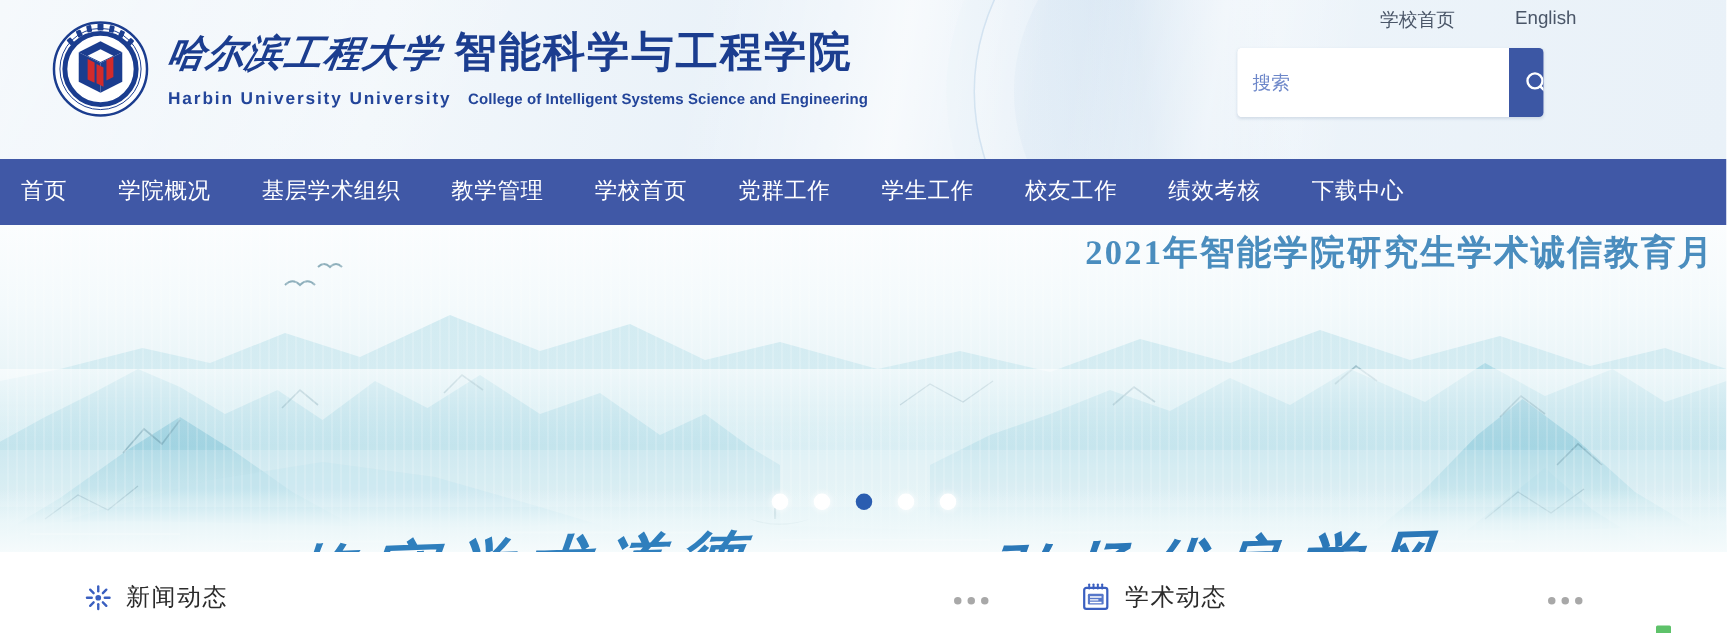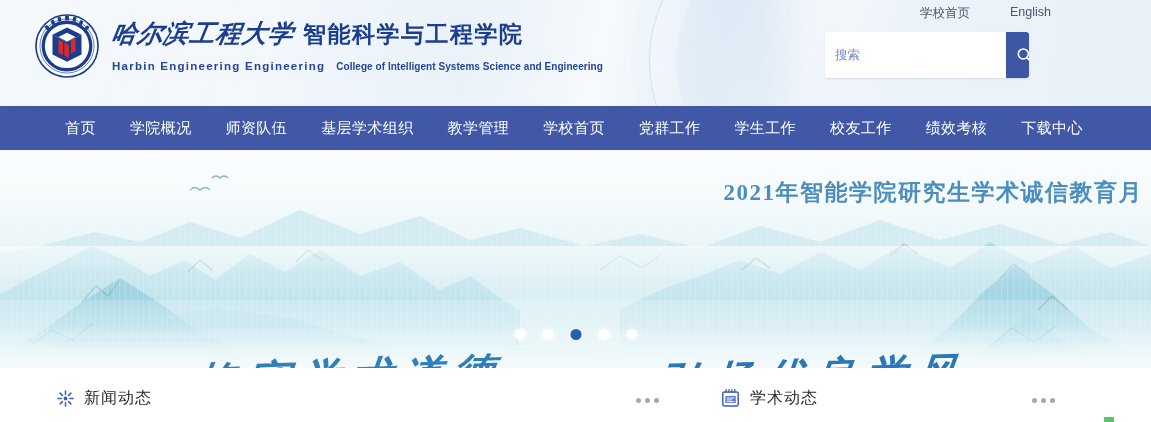--- a/index.html
+++ b/index.html
@@ -80,21 +80,21 @@
     font-size: 25px;
     font-weight: 700;
     font-style: italic;
     letter-spacing: 1px;
     color: #1b3d8f;
     transform: skewX(-9deg);
     white-space: nowrap;
     line-height: 1;
   }
   .wm-cn-college {
-    font-size: 23px;
+    font-size: 28px;
     font-weight: 700;
     letter-spacing: 1.5px;
     color: #1b3d8f;
     white-space: nowrap;
     line-height: 1;
   }
   .wm-en {
     display: flex;
     align-items: baseline;
     gap: 11px;
@@ -164,21 +164,20 @@
     padding: 0;
   }
 
   
   .nav {
     position: relative;
     height: 44px;
     background: #4058a6;
     display: flex;
     align-items: center;
-    justify-content: center;
     gap: 0;
     z-index: 3;
   }
   .nav-item {
     font-size: 15px;
     color: #ffffff;
     text-decoration: none;
     padding: 0 17px;
     line-height: 44px;
     white-space: nowrap;
@@ -220,21 +219,21 @@
     position: absolute;
     left: 0; right: 0; bottom: 0;
     height: 42px;
     background: linear-gradient(rgba(228,243,247,0) 0%, rgba(238,248,250,0.85) 55%, rgba(246,251,252,0.98) 100%);
     pointer-events: none;
   }
 
   .banner-title {
     position: absolute;
     right: 8px;
-    top: 27px;
+    top: 3px;
     font-family: "Liberation Serif", "DejaVu Serif", serif;
     font-weight: 700;
     font-size: 23px;
     letter-spacing: 1.5px;
     color: #4a8dbe;
     white-space: nowrap;
     z-index: 2;
   }
 
   .calli {
@@ -358,21 +357,21 @@
         </g>
         <circle cx="50" cy="50" r="36" fill="none" stroke="#1b3d8f" stroke-width="0.8"></circle>
       </svg>
 
       <div class="wordmark">
         <div class="wm-cn">
           <span class="wm-cn-calli">哈尔滨工程大学</span>
           <span class="wm-cn-college">智能科学与工程学院</span>
         </div>
         <div class="wm-en">
-          <span class="wm-en-uni">Harbin Engineering Engineering</span>
+          <span class="wm-en-uni">Harbin University University</span>
           <span class="wm-en-college">College of Intelligent Systems Science and Engineering</span>
         </div>
       </div>
     </div>
 
     <div class="top-links">
       <a href="#">学校首页</a>
       <a href="#">English</a>
     </div>
 
@@ -383,21 +382,20 @@
           <circle cx="10.5" cy="10" r="6.3" fill="none" stroke="#ffffff" stroke-width="2"></circle>
           <line x1="15.2" y1="14.8" x2="20" y2="19.6" stroke="#ffffff" stroke-width="2.2" stroke-linecap="round"></line>
         </svg>
       </button>
     </div>
   </div>
 
   <div class="nav">
     <a class="nav-item" href="#">首页</a>
     <a class="nav-item" href="#">学院概况</a>
-    <a class="nav-item" href="#">师资队伍</a>
     <a class="nav-item" href="#">基层学术组织</a>
     <a class="nav-item" href="#">教学管理</a>
     <a class="nav-item" href="#">学校首页</a>
     <a class="nav-item" href="#">党群工作</a>
     <a class="nav-item" href="#">学生工作</a>
     <a class="nav-item" href="#">校友工作</a>
     <a class="nav-item" href="#">绩效考核</a>
     <a class="nav-item" href="#">下载中心</a>
   </div>
 

